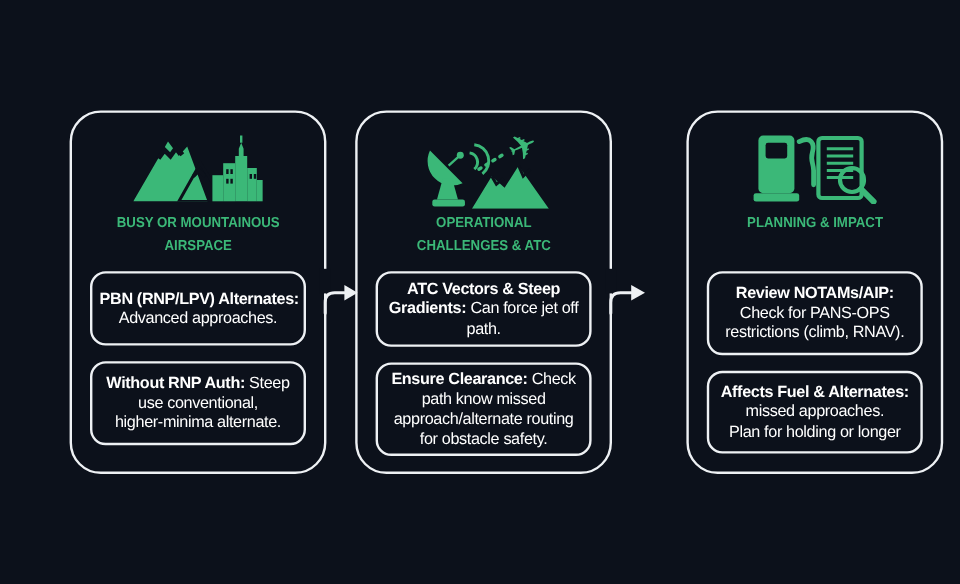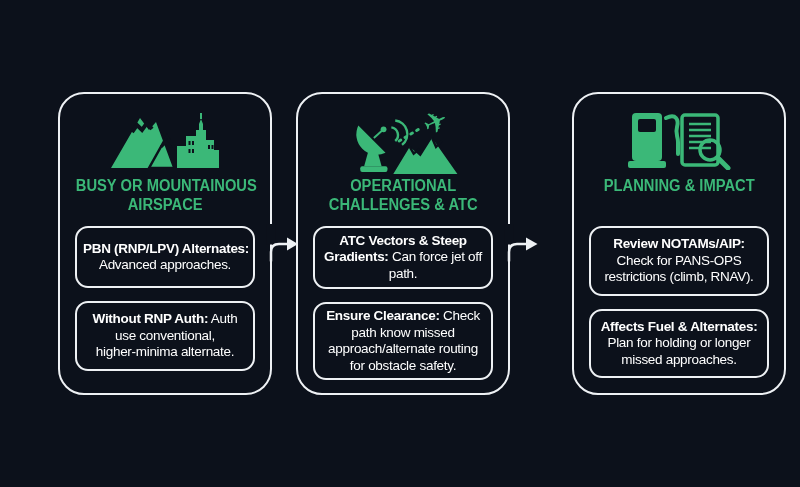--- a/index.html
+++ b/index.html
@@ -19,21 +19,21 @@
     border:2px solid var(--line);border-radius:26px;
     display:flex;flex-direction:column;align-items:center;
     padding:14px 15px 0;background:transparent;
   }
   #card-1{left:58px;}
   #card-2{left:296px;}
   #card-3{left:572px;}
   .icon-wrap{height:64px;display:flex;align-items:center;justify-content:center;margin-bottom:4px;overflow:visible;}
   .card-title{
     min-height:38px;width:108%;text-align:center;color:var(--accent);
-    font-weight:bold;font-size:16px;line-height:19px;margin-bottom:12px;
+    font-weight:bold;font-size:12px;line-height:19px;margin-bottom:12px;
   }
   .title-line{transform:scaleX(.92);transform-origin:center;white-space:nowrap;}
   .info-box{
     width:180px;min-height:62px;border:2px solid var(--line);border-radius:13px;
     margin-bottom:13px;display:flex;align-items:center;justify-content:center;
     padding:8px 6px;color:var(--text);
   }
   .box-inner{width:100%;text-align:center;font-size:13.5px;line-height:16.5px;letter-spacing:-0.3px;}
   .text-line{white-space:nowrap;}
   .text-line b{font-weight:bold;}
@@ -76,21 +76,21 @@
       <div class="title-line">AIRSPACE</div>
     </div>
     <div class="info-box">
       <div class="box-inner">
         <div class="text-line"><b>PBN (RNP/LPV) Alternates:</b> <span></span></div>
         <div class="text-line"><b></b> <span>Advanced approaches.</span></div>
       </div>
     </div>
     <div class="info-box">
       <div class="box-inner">
-        <div class="text-line"><b>Without RNP Auth:</b> <span>Auth</span></div>
+        <div class="text-line"><b>Without RNP Auth:</b> <span>Steep</span></div>
         <div class="text-line"><b></b> <span>use conventional,</span></div>
         <div class="text-line"><b></b> <span>higher-minima alternate.</span></div>
       </div>
     </div>
   </div>
 
   <div class="card" id="card-2">
     <div class="icon-wrap">
       <svg width="118" height="68" viewBox="0 0 120 70">
         <text x="94" y="27" font-size="30" text-anchor="middle" class="fa" font-family="DejaVu Sans" transform="rotate(-25 94 18)">✈</text>
@@ -152,22 +152,22 @@
     <div class="info-box">
       <div class="box-inner">
         <div class="text-line"><b>Review NOTAMs/AIP:</b> <span></span></div>
         <div class="text-line"><b></b> <span>Check for PANS-OPS</span></div>
         <div class="text-line"><b></b> <span>restrictions (climb, RNAV).</span></div>
       </div>
     </div>
     <div class="info-box">
       <div class="box-inner">
         <div class="text-line"><b>Affects Fuel &amp; Alternates:</b> <span></span></div>
+        <div class="text-line"><b></b> <span>missed approaches.</span></div>
         <div class="text-line"><b></b> <span>Plan for holding or longer</span></div>
-        <div class="text-line"><b></b> <span>missed approaches.</span></div>
       </div>
     </div>
   </div>
 
   <svg class="overlay" width="800" height="487" viewBox="0 0 800 487">
     <g>
       <rect class="fb" x="266.5" y="224" width="9" height="20.5"></rect>
       <path class="sline" stroke-width="2.5" stroke-linecap="round" d="M271,261 L271,252 Q271,244 279,244 L287,244"></path>
       <polygon class="fline" points="287,237.5 298,244 287,250.5"></polygon>
     </g>

